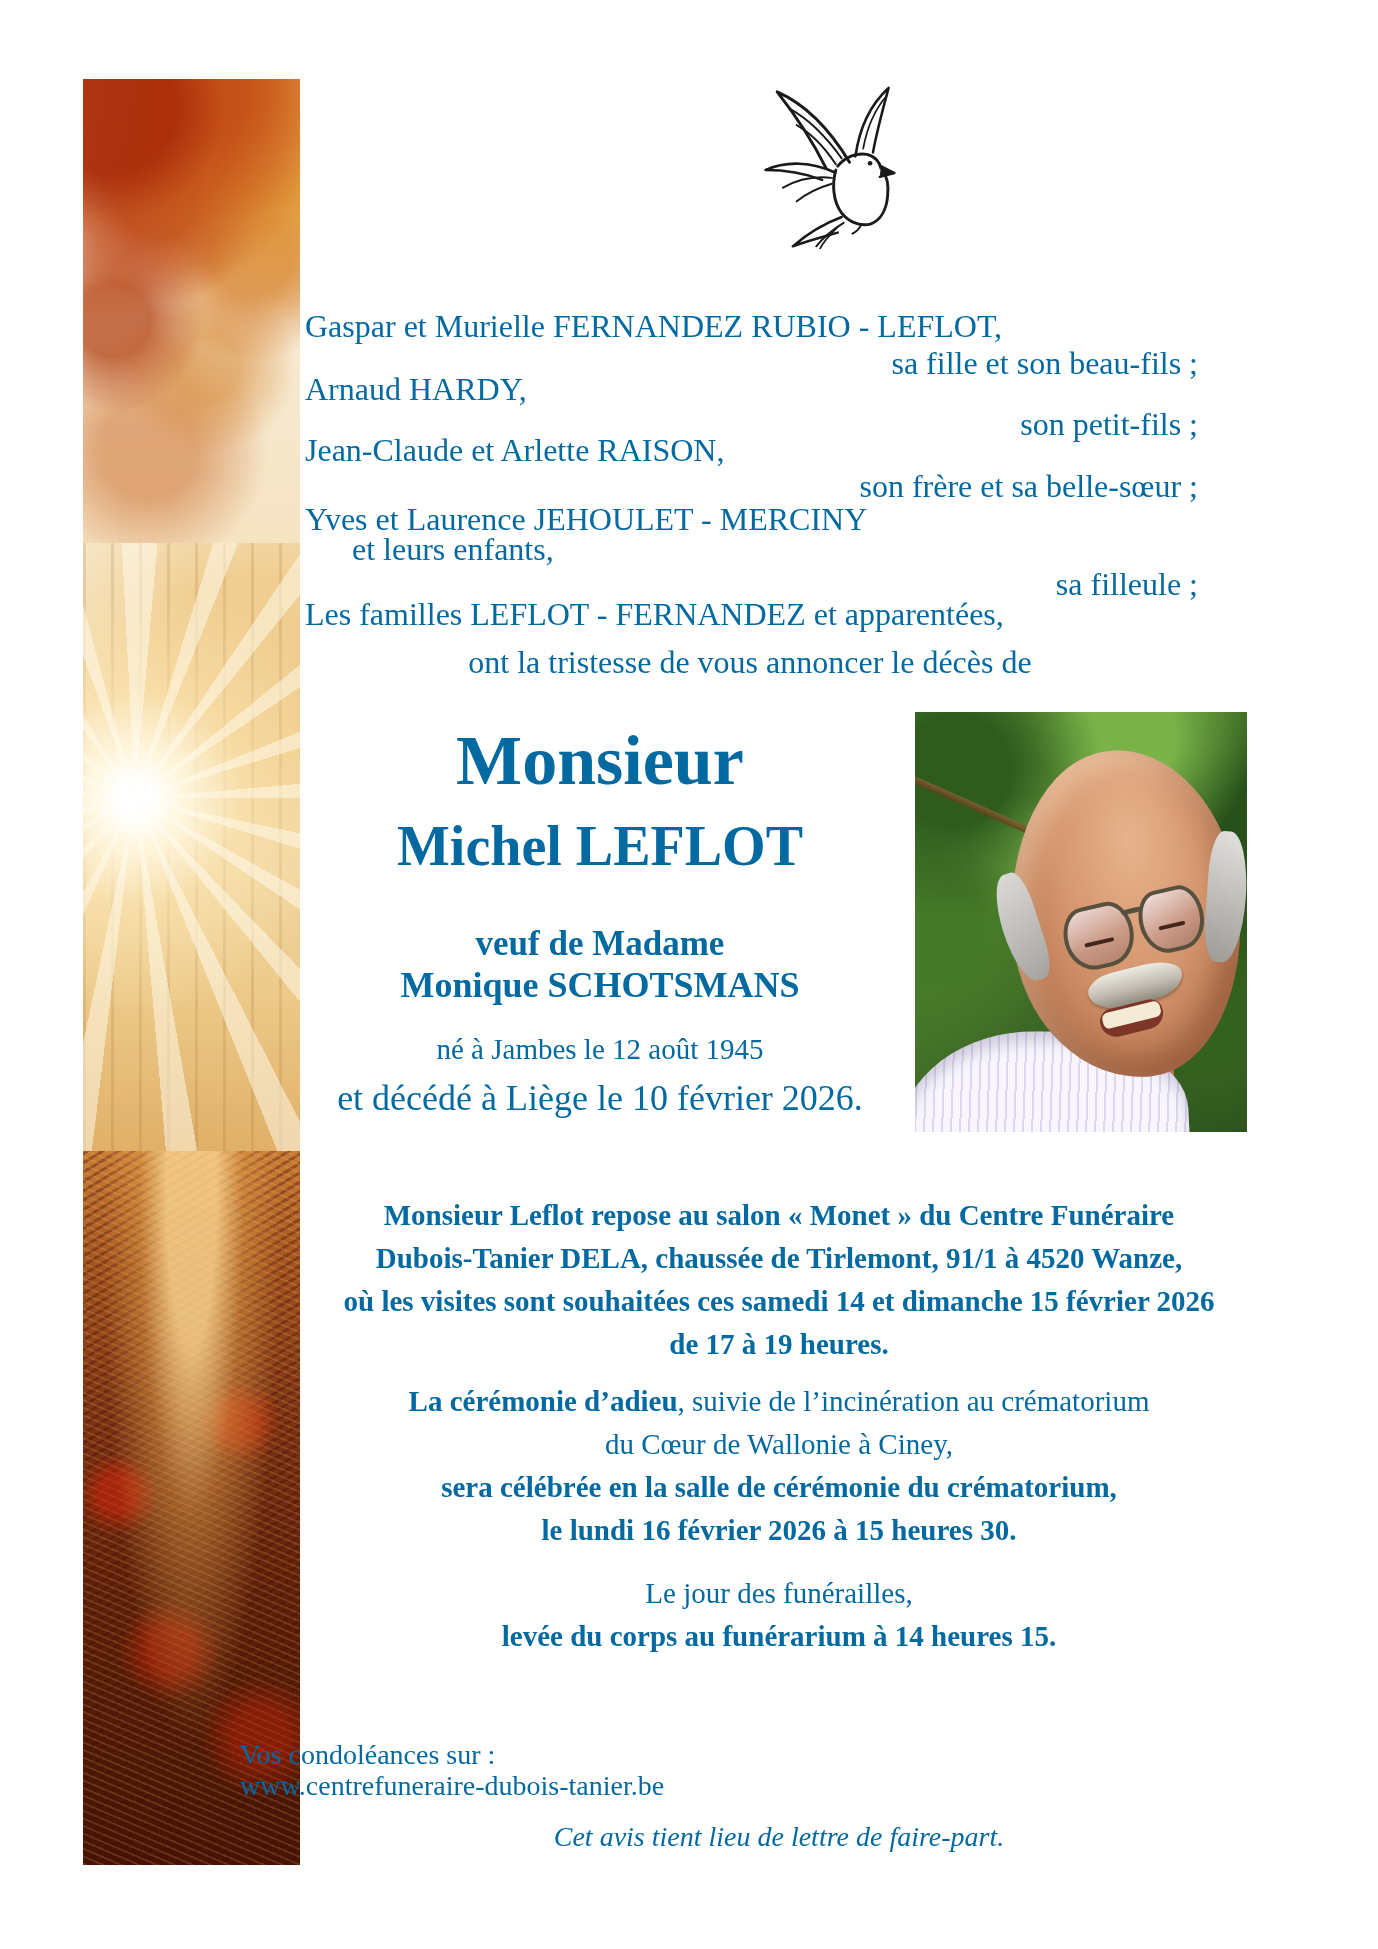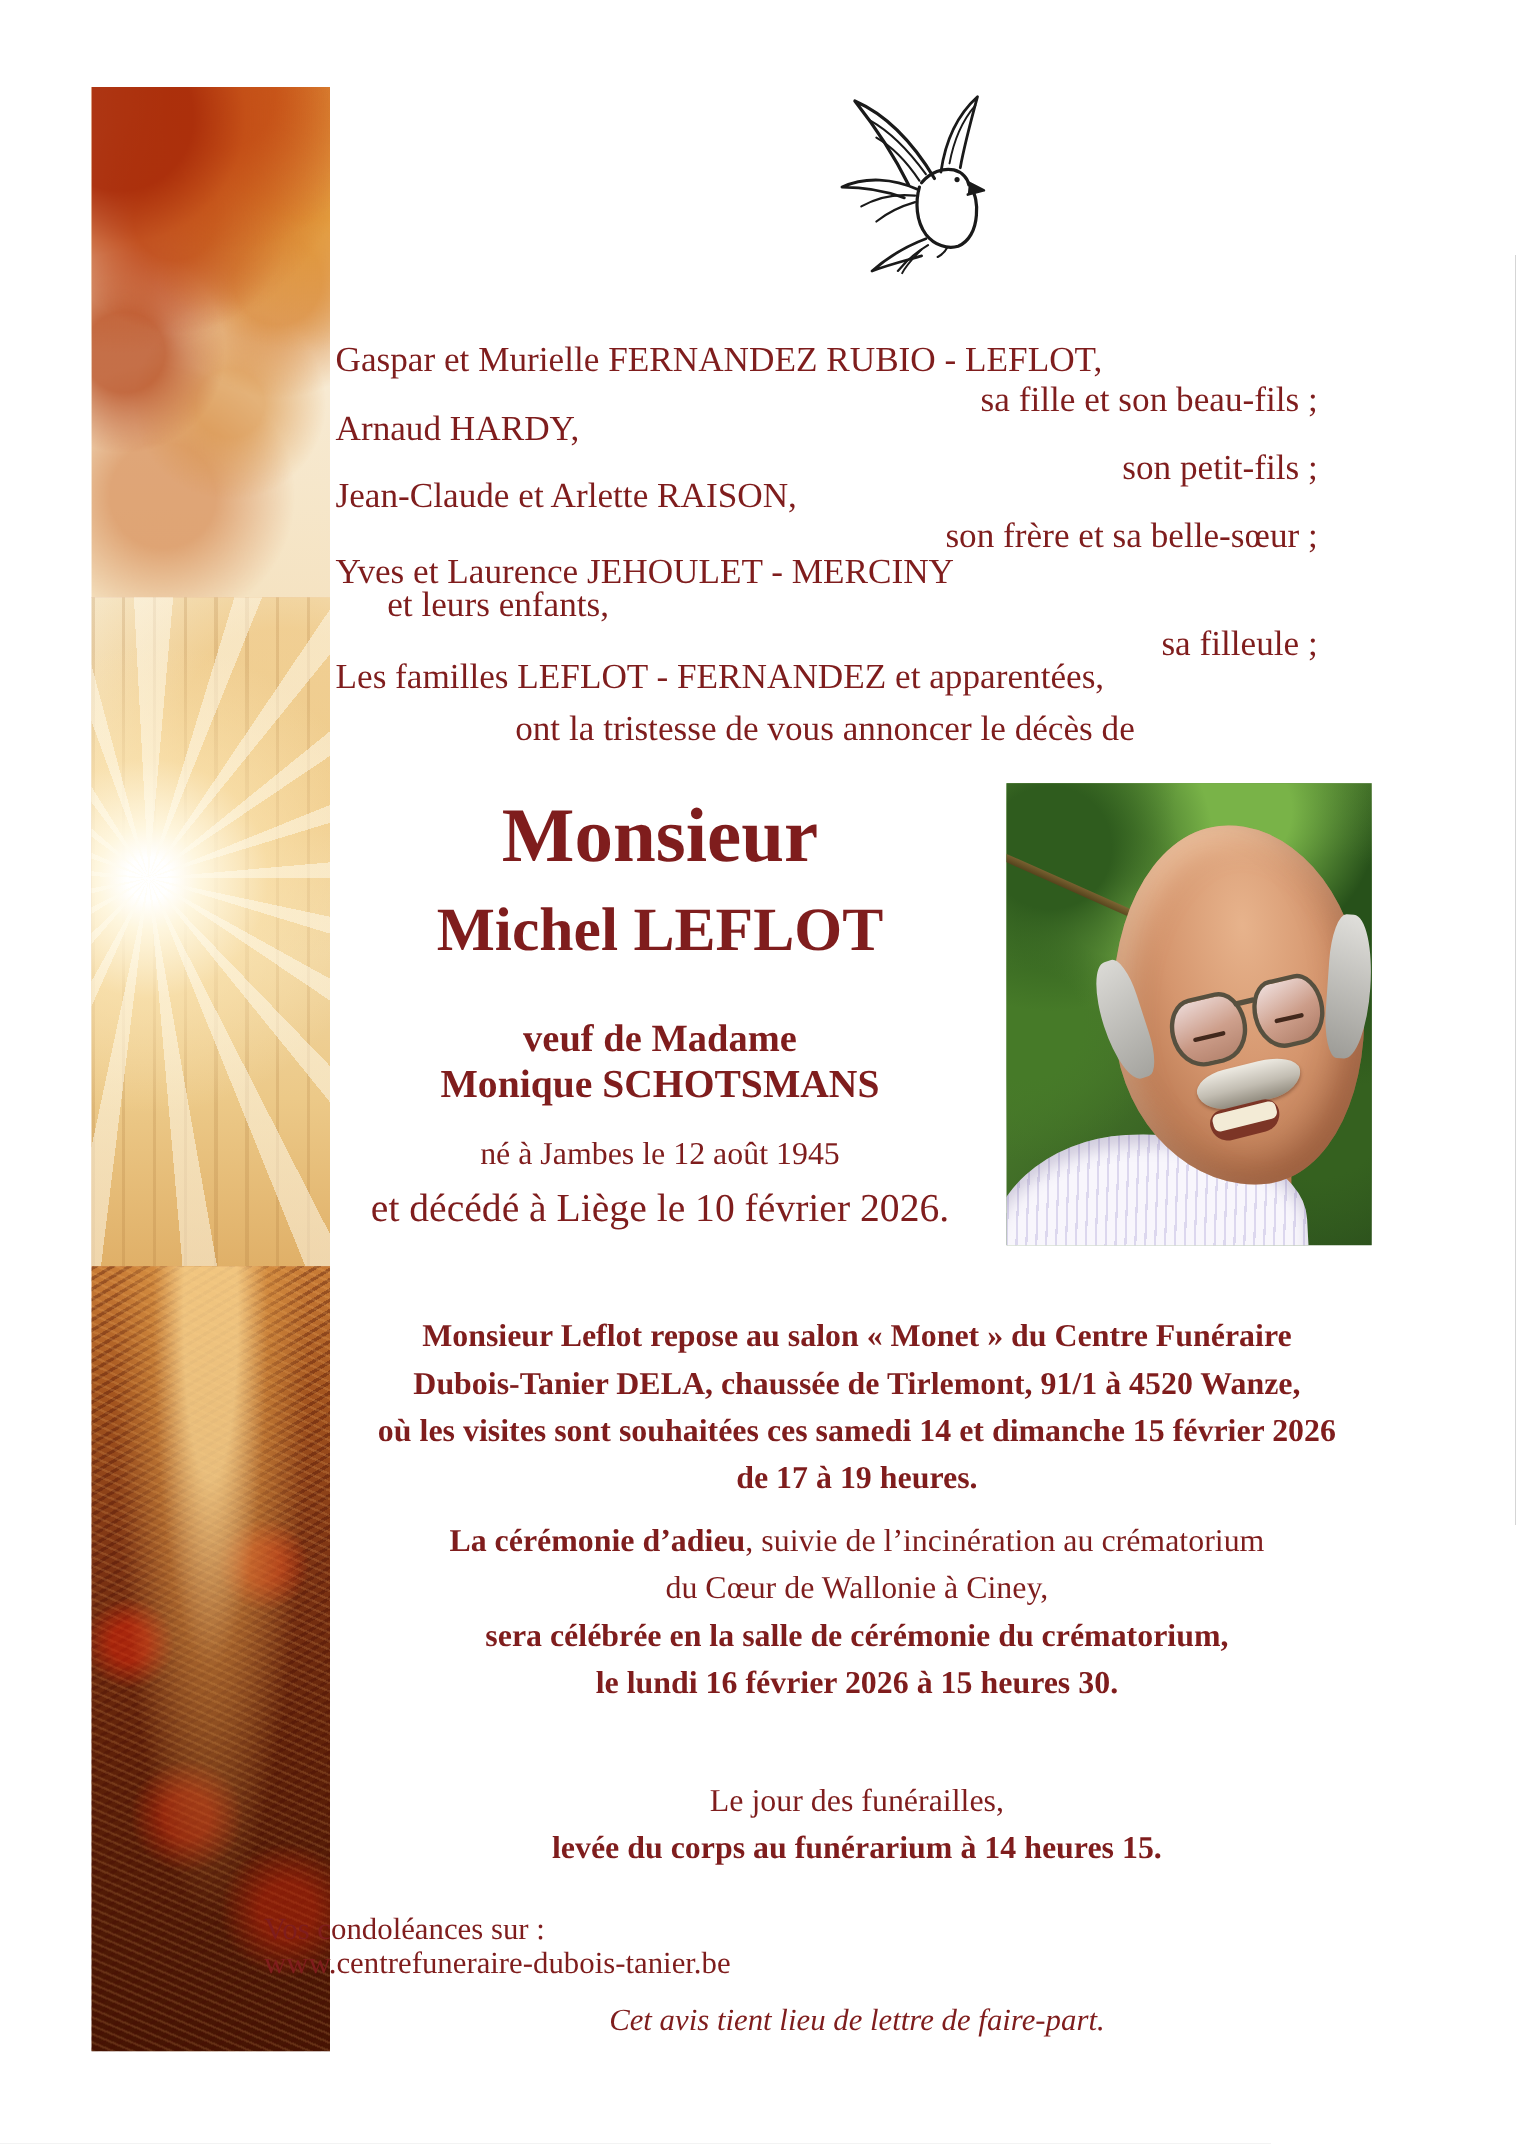--- a/index.html
+++ b/index.html
@@ -1,19 +1,19 @@
 <!DOCTYPE html>
 <html><head>
 <meta charset="utf-8">
 <style>
   html,body{margin:0;padding:0;background:#888;}
   #page{
     position:relative;width:1378px;height:1949px;margin:0 auto;
     background:#ffffff;overflow:hidden;
-    font-family:"Liberation Serif", serif;color:#7f1d1d;
+    font-family:"Liberation Serif", serif;color:#0369a1;
   }
   
   .strip{position:absolute;left:83px;top:79px;width:217px;height:1786px;overflow:hidden;}
   .strip-sky{
     position:absolute;left:0;top:0;width:100%;height:26%;
     background:
       radial-gradient(circle at 12% 6%, rgba(170,45,10,.95) 0 14%, rgba(190,70,20,.65) 24%, transparent 45%),
       radial-gradient(circle at 55% 2%, rgba(205,90,25,.9) 0 10%, transparent 30%),
       radial-gradient(circle at 92% 10%, rgba(225,150,50,.9) 0 16%, transparent 42%),
       radial-gradient(circle at 35% 26%, rgba(185,60,15,.8) 0 10%, transparent 28%),
@@ -182,21 +182,21 @@
   </div>
 
   <div class="para" style="top:1380px">
     <span class="pl"><span class="b">La cérémonie d’adieu</span><span>, suivie de l’incinération au crématorium</span></span>
     <span class="pl">du Cœur de Wallonie à Ciney,</span>
     <span class="pl b">sera célébrée en la salle de cérémonie du crématorium,</span>
     <span class="pl b">le lundi 16 février 2026 à 15 heures 30.</span>
   </div>
 
 
-  <div class="para" style="top:1616px">
+  <div class="para" style="top:1572px">
     <span class="pl">Le jour des funérailles,</span>
     <span class="pl b">levée du corps au funérarium à 14 heures 15.</span>
   </div>
 
   <div class="footer" style="top:1739px">
     <span class="pl" style="display:block">Vos condoléances sur :</span>
     <span class="pl" style="display:block">www.centrefuneraire-dubois-tanier.be</span>
   </div>
   <div class="notice" style="top:1821px">Cet avis tient lieu de lettre de faire-part.</div>
 

